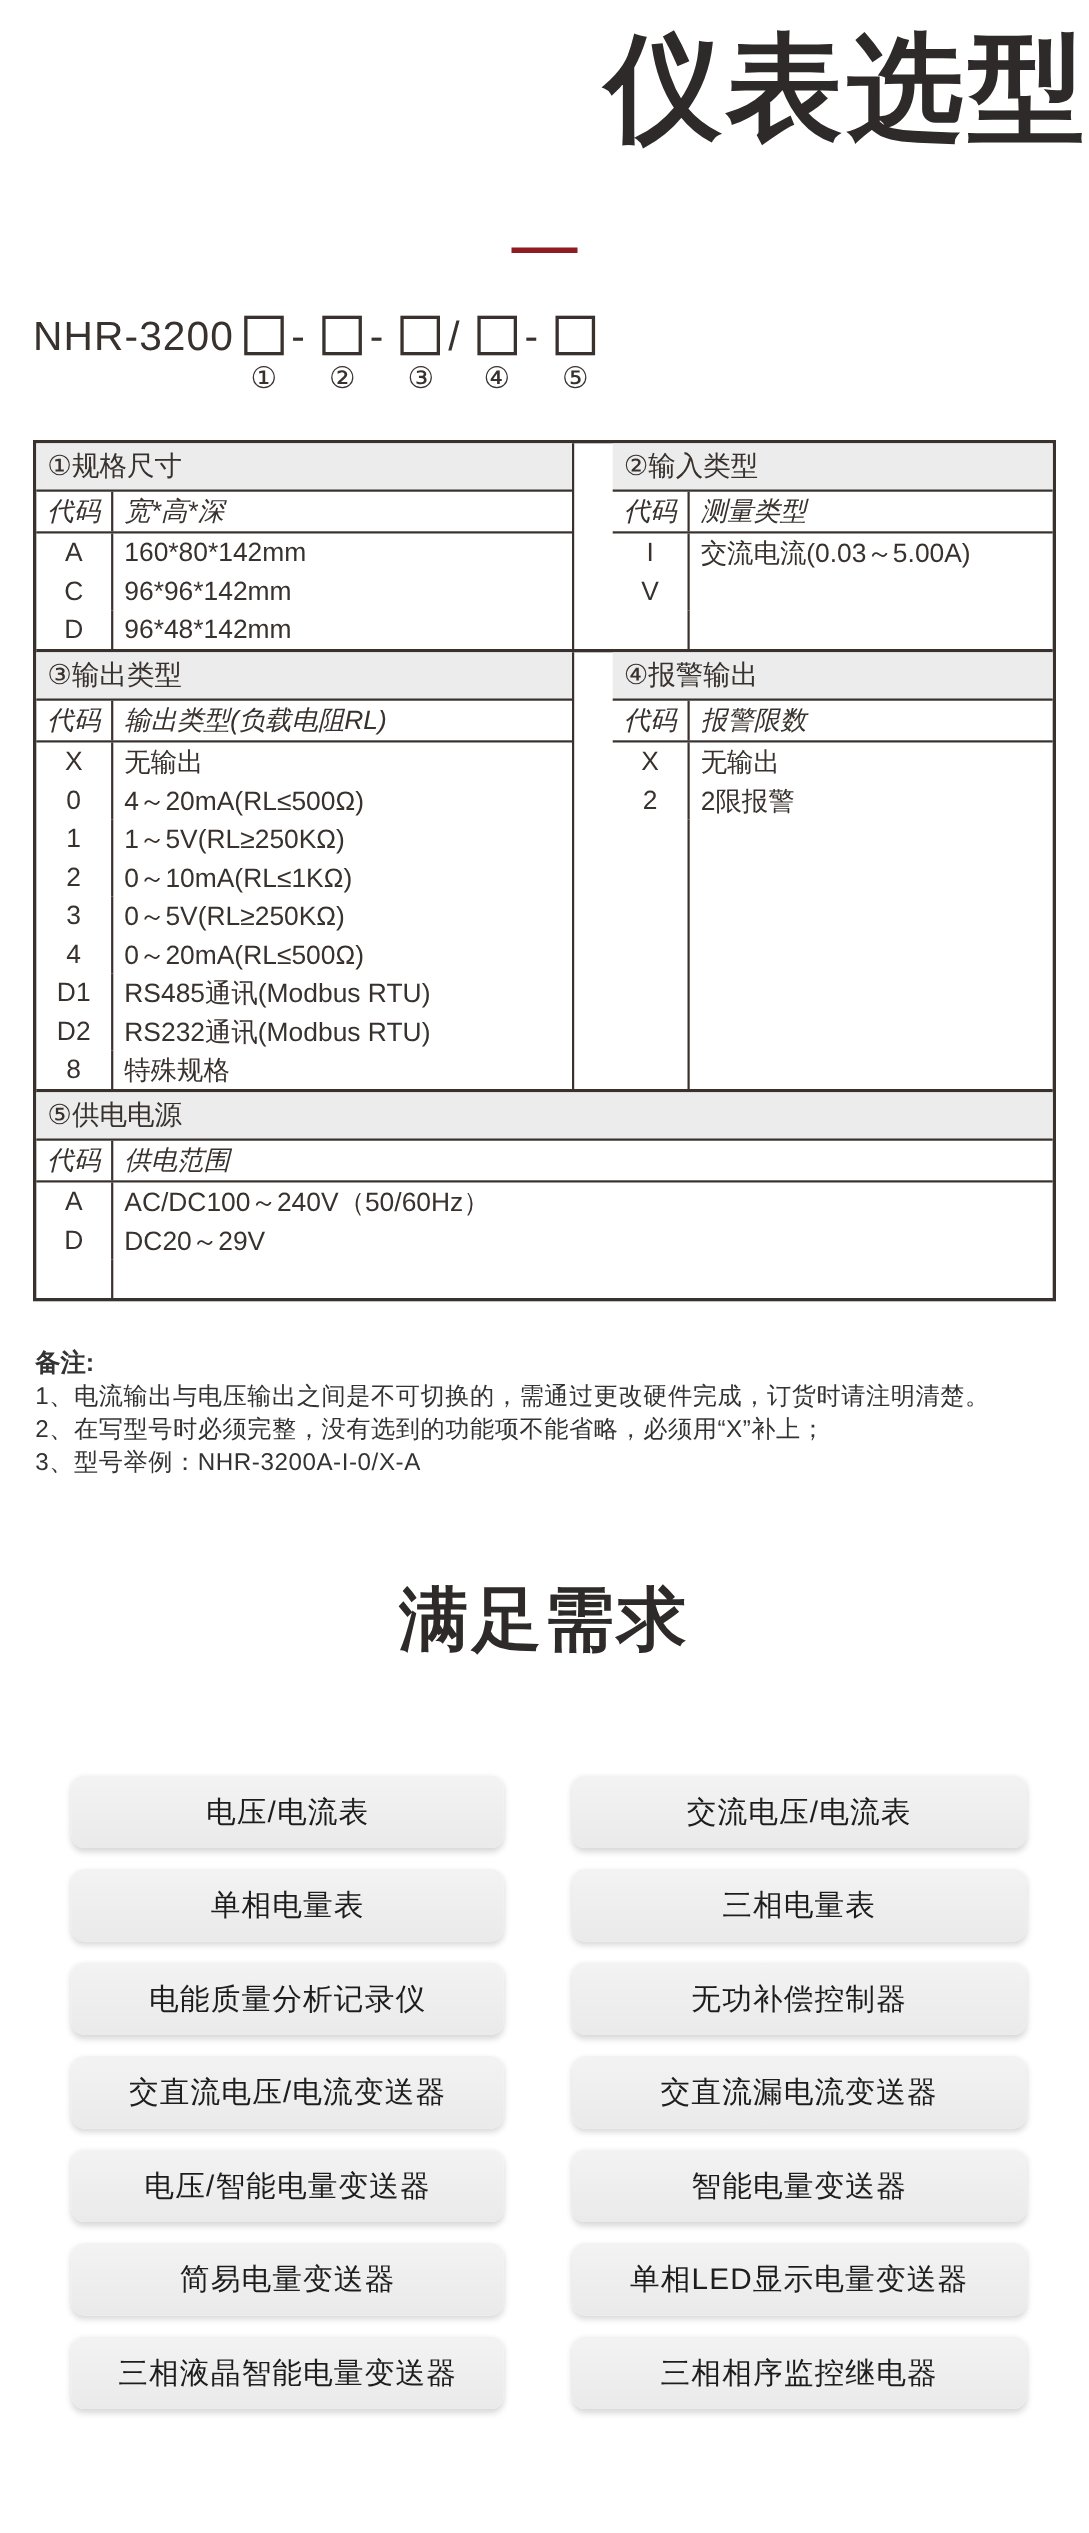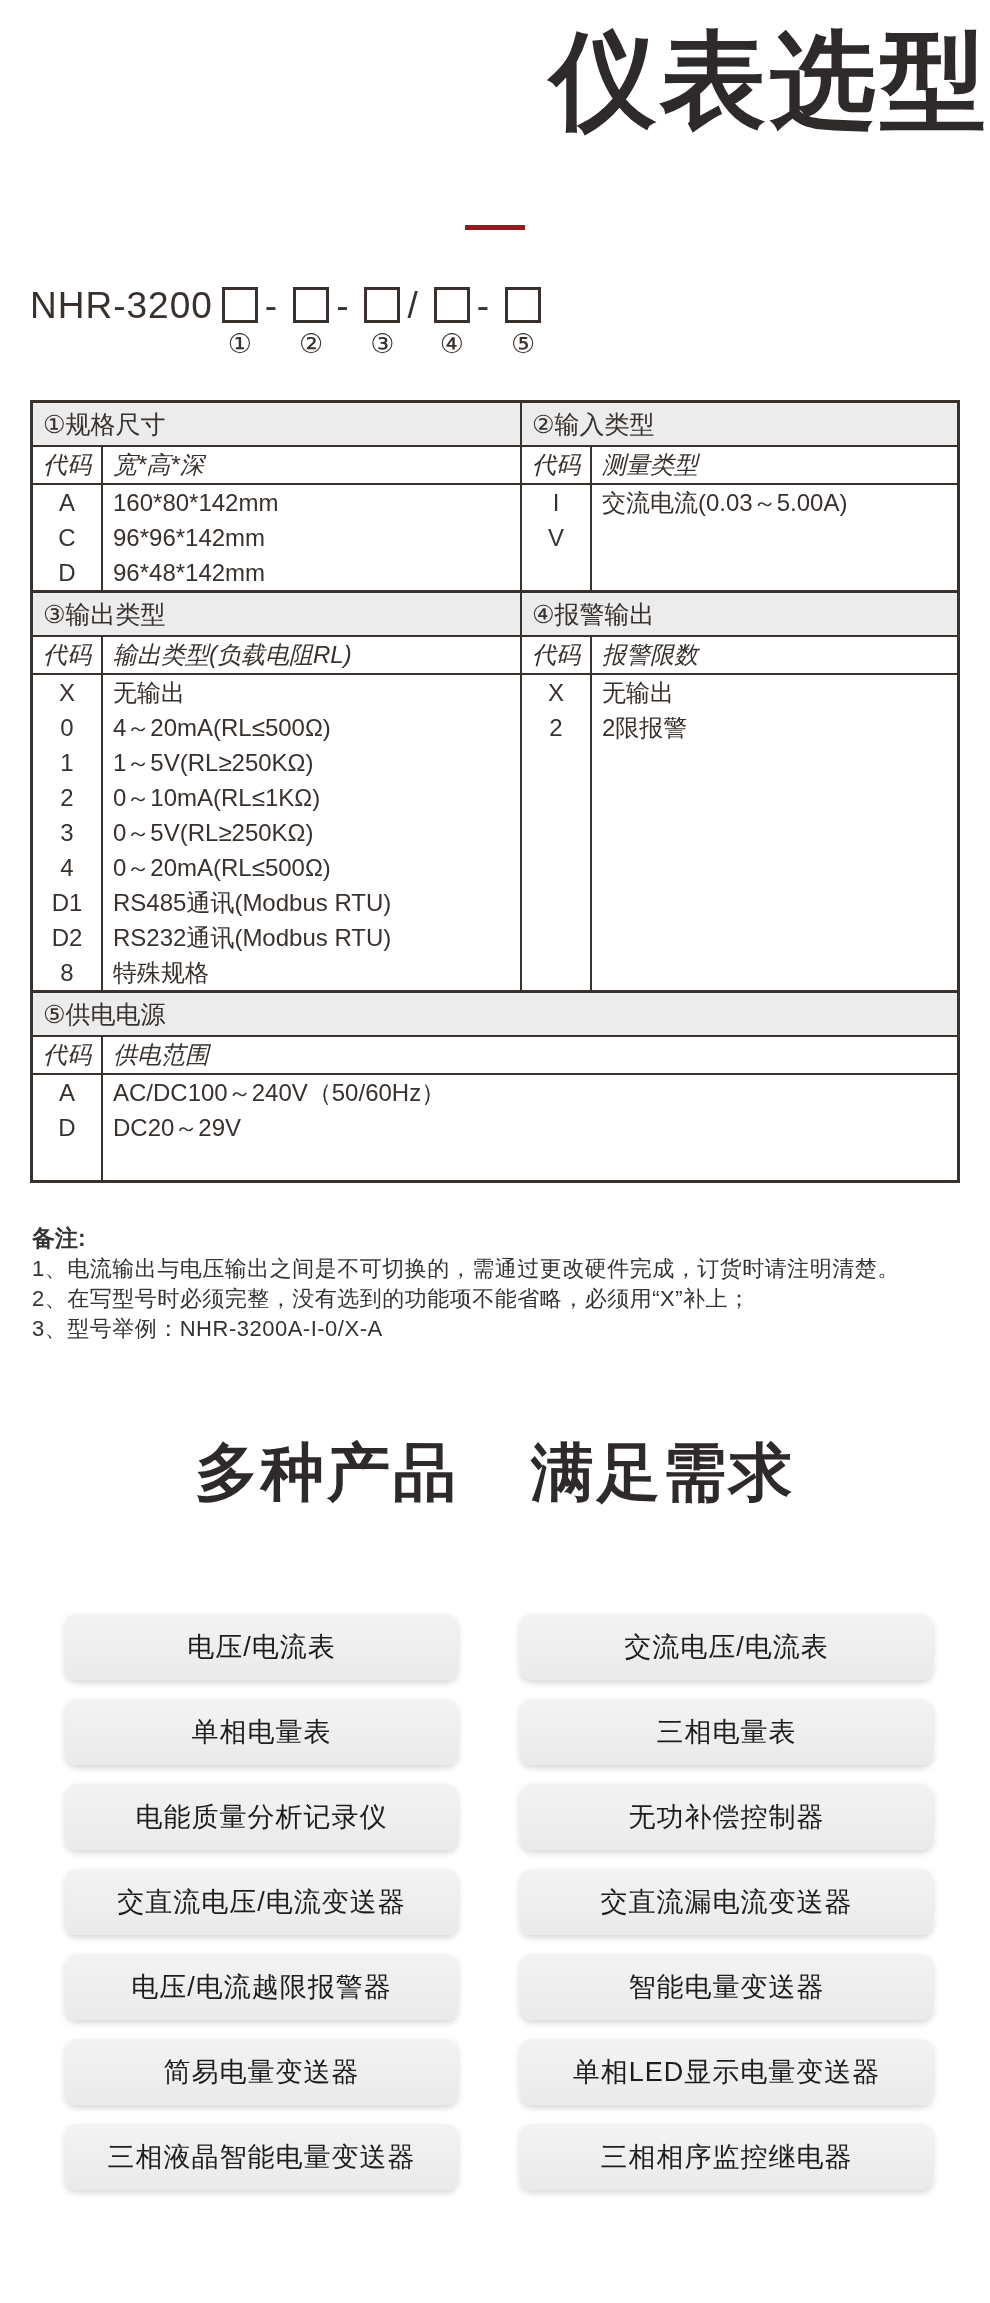--- a/index.html
+++ b/index.html
@@ -29,21 +29,21 @@
   .model-suffix{font-size:37px;line-height:46px;margin-left:15px;font-weight:500;letter-spacing:1px;}
   
   .sel-table{
     width:930px;margin:42px auto 0;border:3px solid #38312d;box-sizing:border-box;
     font-size:24px;color:#38312d;
   }
   .tbl-block{display:flex;}
   .tbl-block + .tbl-block{border-top:3px solid #38312d;}
   .panel{display:flex;flex-direction:column;}
   .panel.left{width:489px;border-right:2px solid #38312d;box-sizing:border-box;}
-  .panel.right{flex:1;}
+  .panel.right{flex:1;padding-left:35px;}
   .panel.full{width:100%;min-height:184px;}
   .sec-hdr{
     height:42px;line-height:42px;background:#ececec;
     border-bottom:2px solid #38312d;padding-left:10px;
     font-size:25px;
   }
   .trow{display:flex;min-height:35px;align-items:stretch;}
   .trow.sub{border-bottom:2px solid #38312d;min-height:36px;font-style:italic;}
   .trow.fill{flex:1;}
   .code-cell{
@@ -242,31 +242,30 @@
 </div>
 
 <div class="notes">
   <div class="notes-label">备注:</div>
   <div class="note-item">1、电流输出与电压输出之间是不可切换的，需通过更改硬件完成，订货时请注明清楚。</div>
   <div class="note-item">2、在写型号时必须完整，没有选到的功能项不能省略，必须用“X”补上；</div>
   <div class="note-item">3、型号举例：NHR-3200A-I-0/X-A</div>
 </div>
 
 <div class="heading2">
-  <span>多种产品</span>
   <span>满足需求</span>
 </div>
 
 <div class="products">
   <div class="pcol left">
     <div class="pbtn">电压/电流表</div>
     <div class="pbtn">单相电量表</div>
     <div class="pbtn">电能质量分析记录仪</div>
     <div class="pbtn">交直流电压/电流变送器</div>
-    <div class="pbtn">电压/电流越限报警器</div>
+    <div class="pbtn">电压/智能电量变送器</div>
     <div class="pbtn">简易电量变送器</div>
     <div class="pbtn">三相液晶智能电量变送器</div>
   </div>
   <div class="pcol right">
     <div class="pbtn">交流电压/电流表</div>
     <div class="pbtn">三相电量表</div>
     <div class="pbtn">无功补偿控制器</div>
     <div class="pbtn">交直流漏电流变送器</div>
     <div class="pbtn">智能电量变送器</div>
     <div class="pbtn">单相LED显示电量变送器</div>

